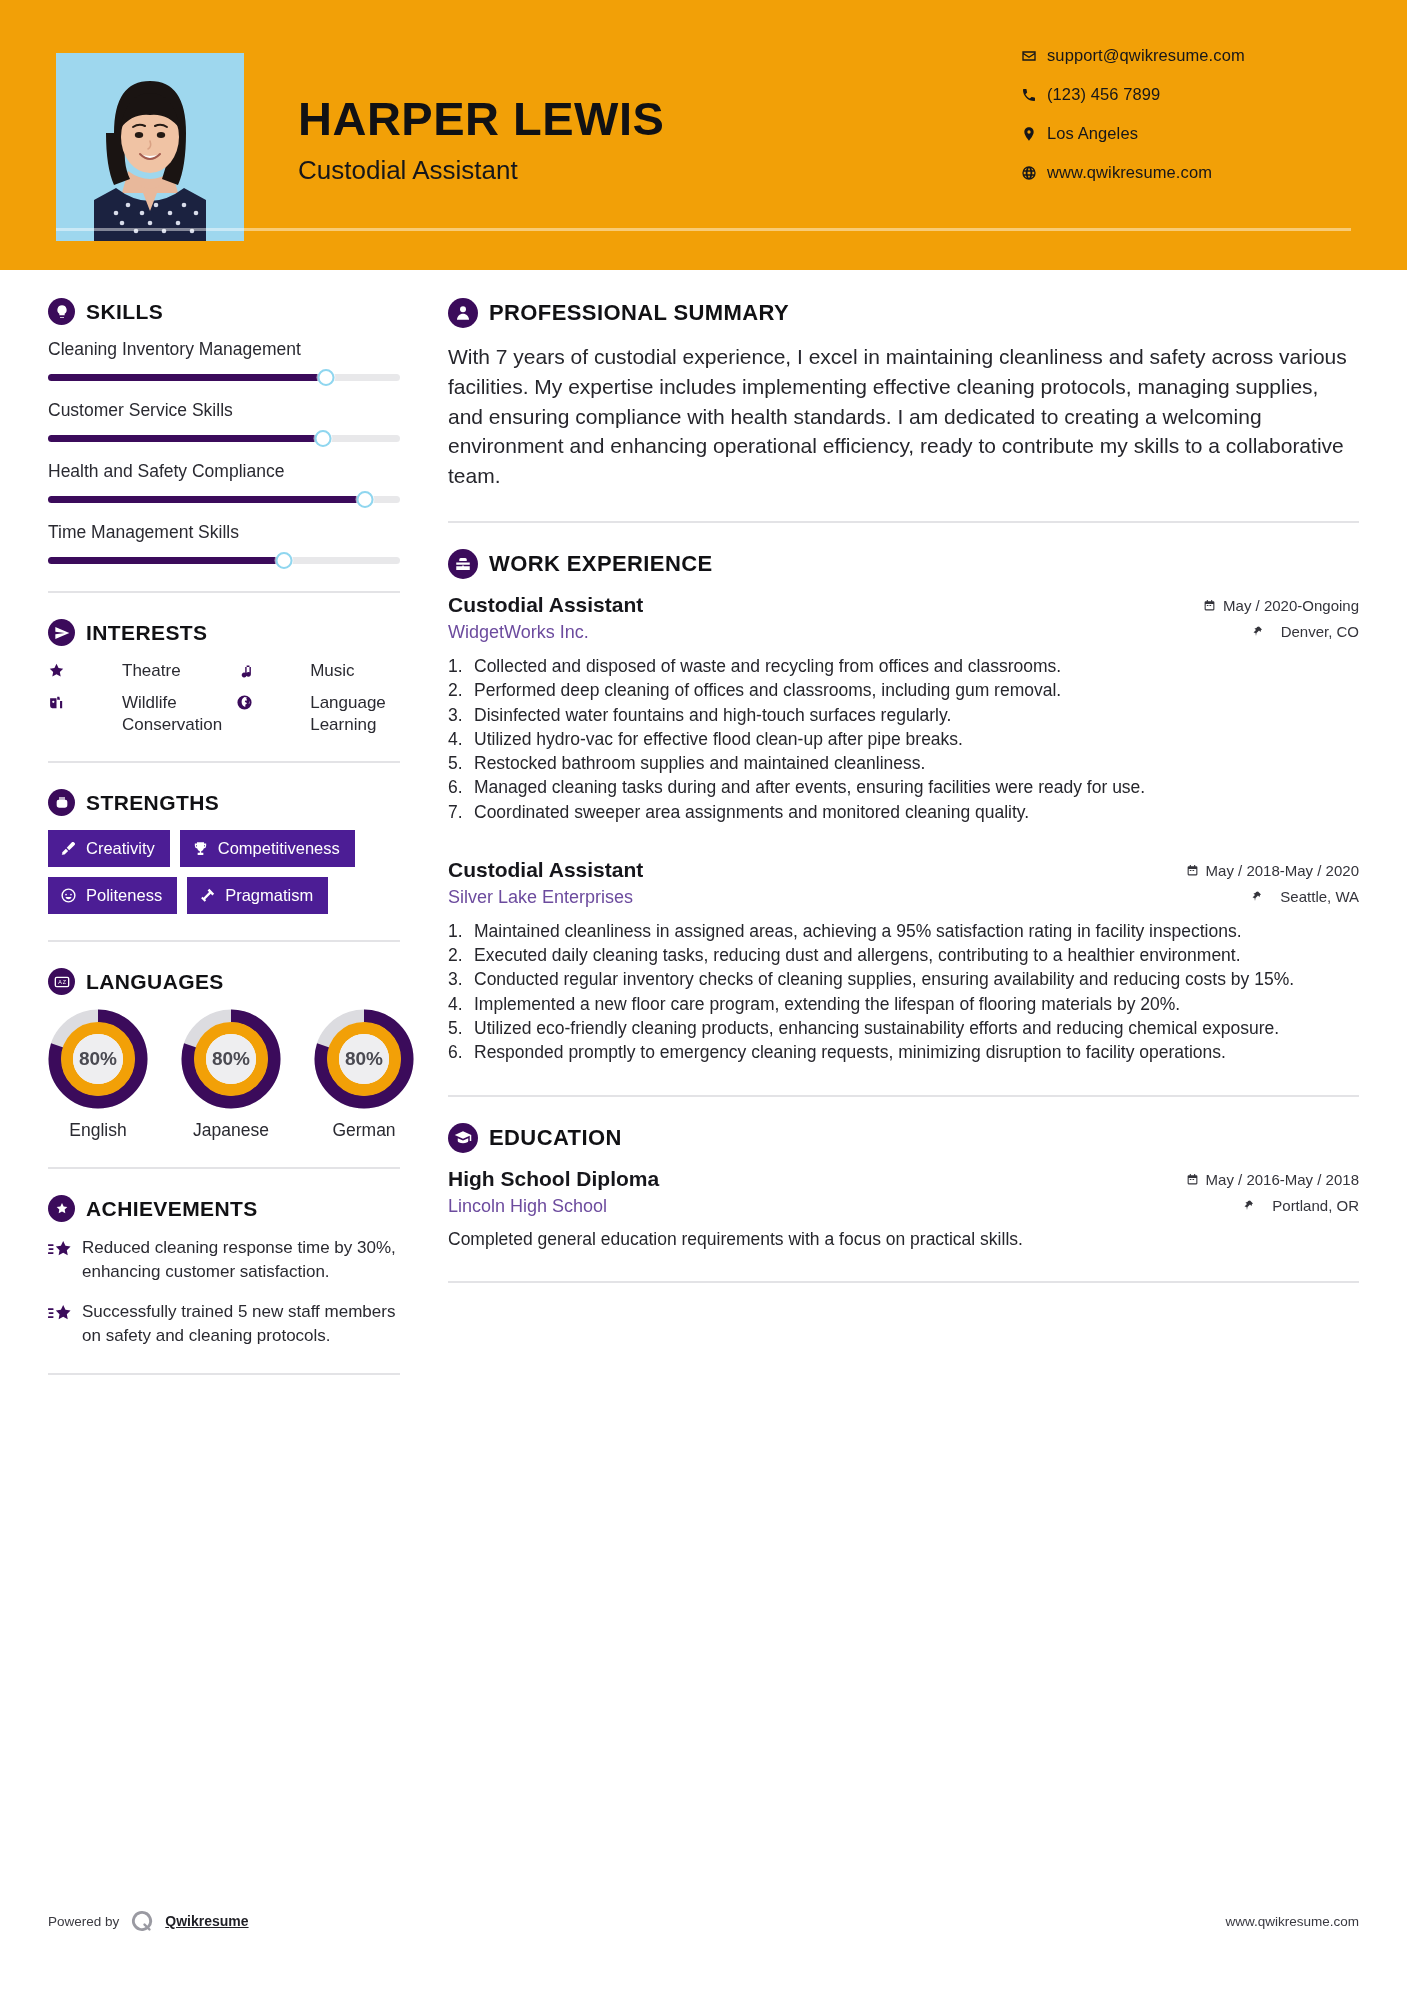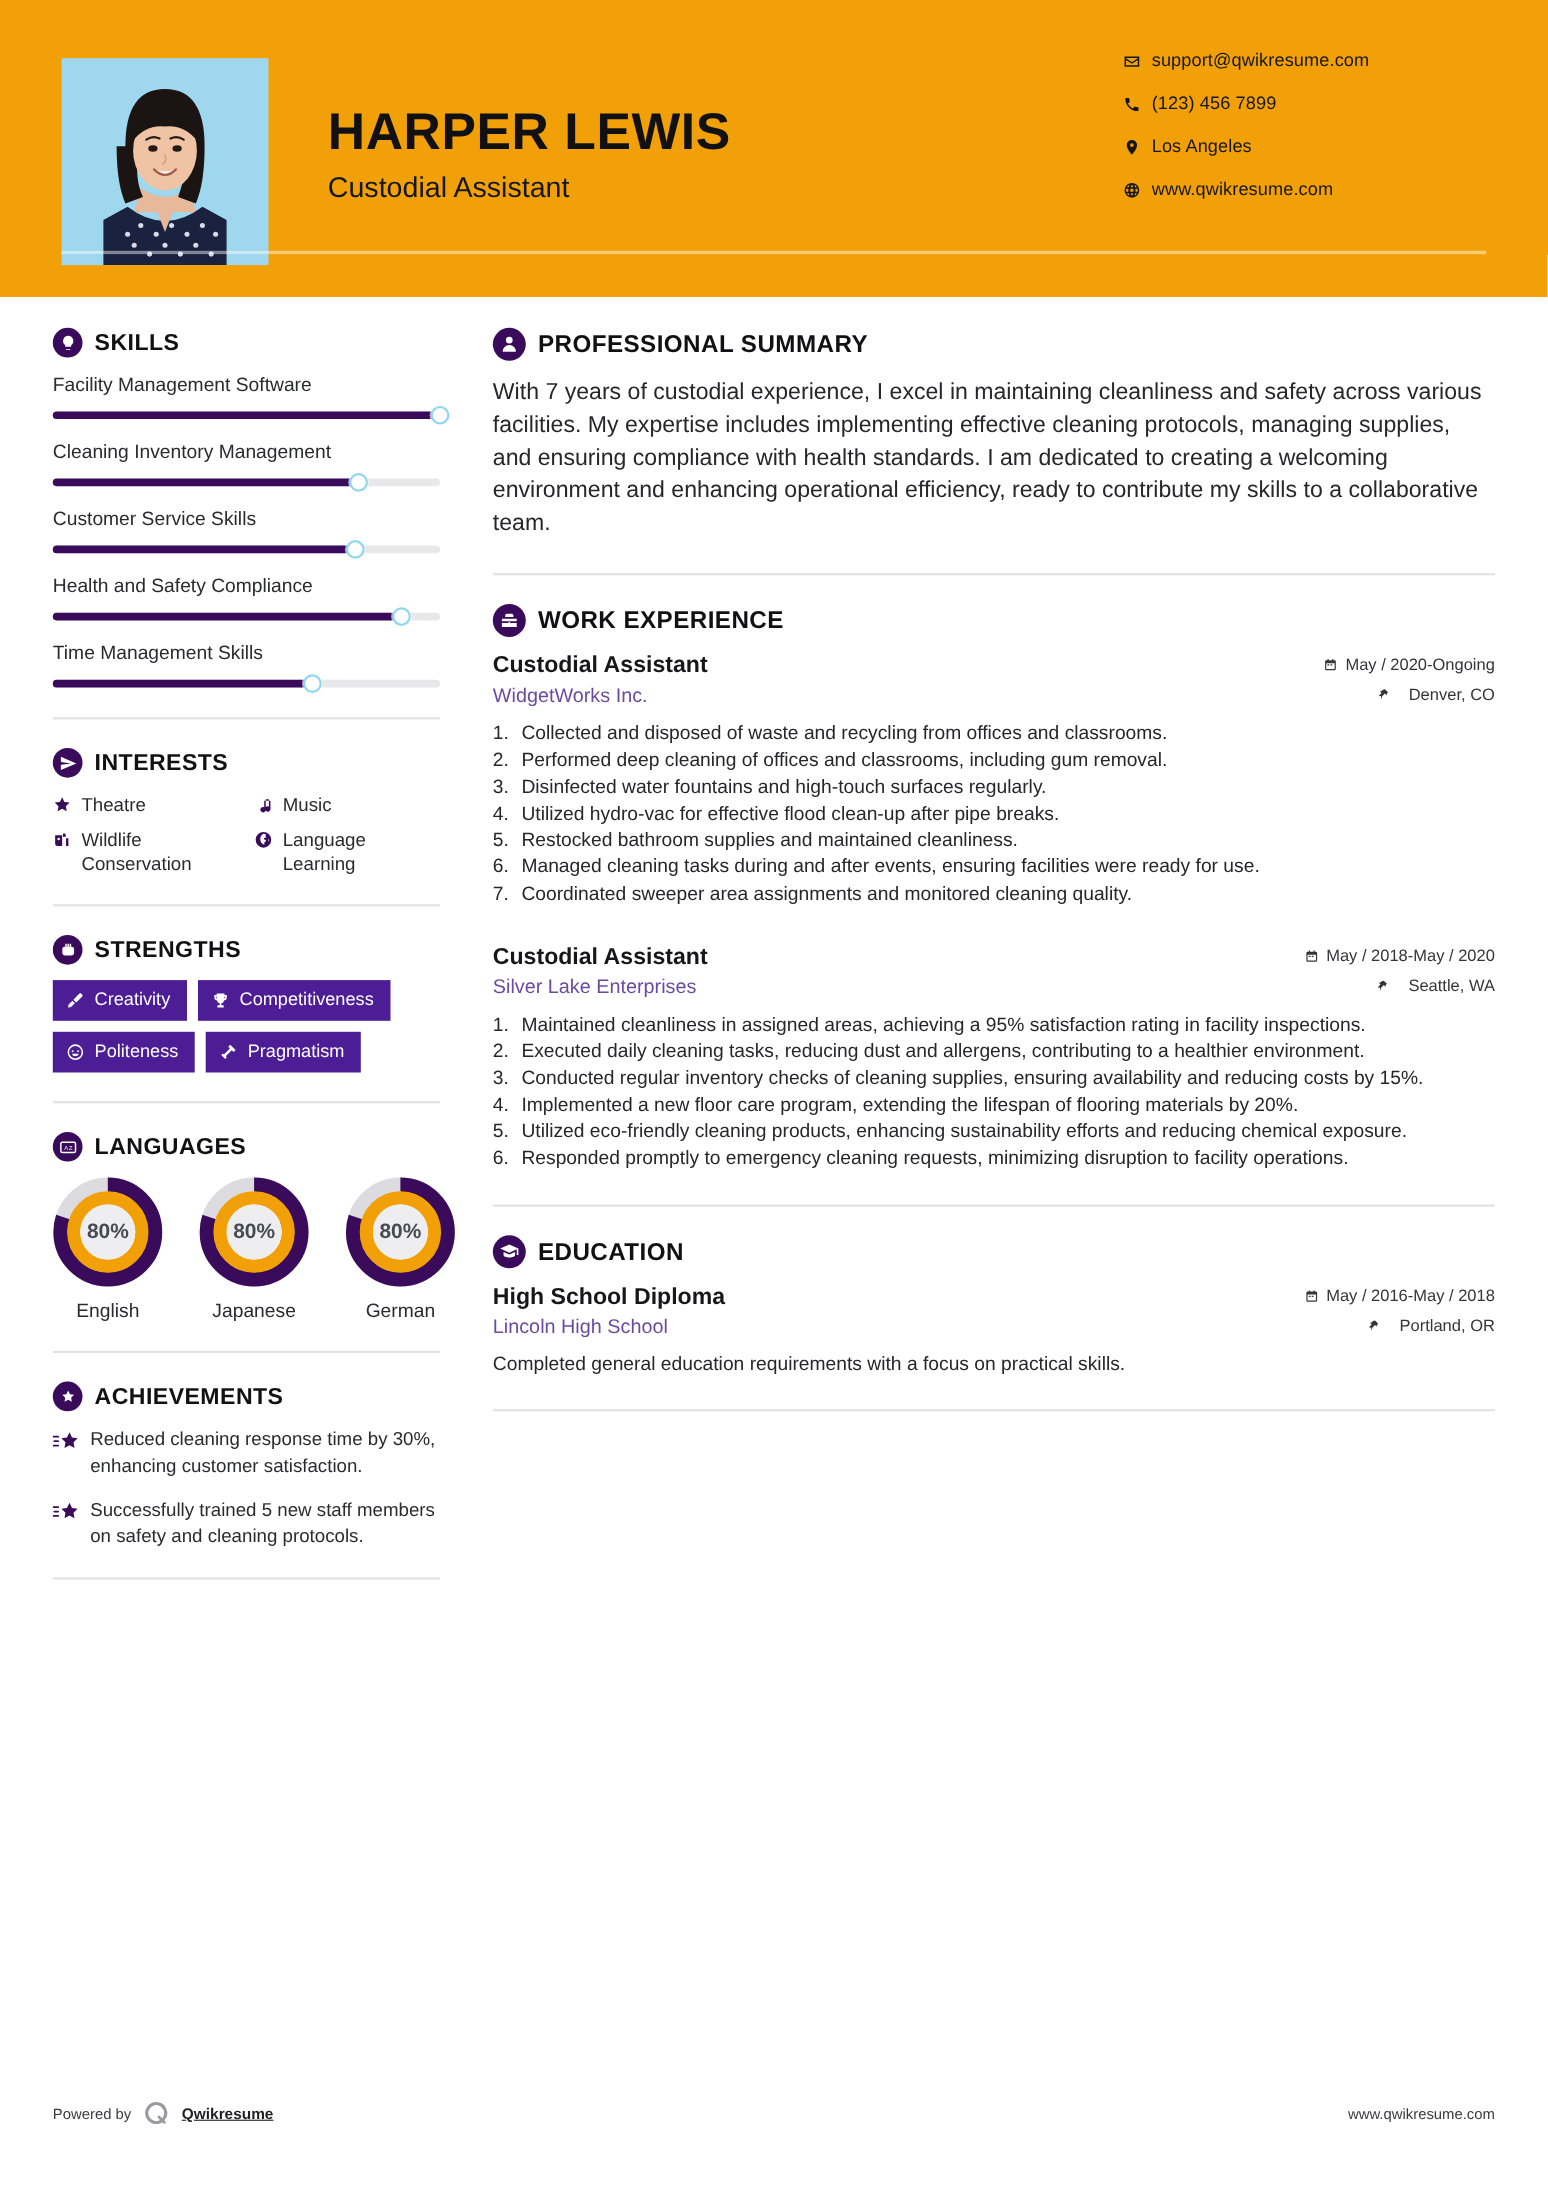--- a/index.html
+++ b/index.html
@@ -86,21 +86,21 @@
     position: absolute; top: -3px; width: 17px; height: 17px; border-radius: 50%;
     background: #ffffff; border: 2.5px solid #8fd6ef; transform: translateX(-50%);
     box-shadow: 0 0 0 1px rgba(255,255,255,.6);
   }
 
   
   .interest-grid { display: grid; grid-template-columns: 1fr 1fr; column-gap: 14px; row-gap: 10px; }
   .interest { display: flex; align-items: flex-start; font-size: 17px; color: #2a2a31; }
   .interest-ic { width: 26px; flex: 0 0 26px; display:flex; justify-content:flex-start; padding-top:2px; }
   .interest-ic svg { width: 17px; height: 17px; fill: #3B0B5B; }
-  .interest-lbl { line-height: 1.28; }
+  .interest-lbl { line-height: 1.28; margin-left: 48px; }
 
   
   .strength-grid { display: flex; flex-wrap: wrap; gap: 10px; }
   .strength {
     background: #4c1d95; color: #ffffff; font-size: 16.5px;
     padding: 9px 15px 9px 12px; display: flex; align-items: center; gap: 9px;
   }
   .strength svg { width: 17px; height: 17px; fill: #ffffff; flex: 0 0 17px; }
 
   
@@ -262,28 +262,20 @@
         <div class="sec-head">
           <span class="sec-ic">
             <svg viewBox="0 0 24 24">
                 <path d="M9 21h6v-1H9v1zm3-19a7 7 0 0 0-4 12.7V17h8v-2.3A7 7 0 0 0 12 2z"></path>
               </svg>
           </span>
           <span class="sec-title">SKILLS</span>
         </div>
         <div id="skills-list">
             <div class="skill">
-              <div class="skill-name">Facility Management Software</div>
-              <div class="bar-wrap">
-                <div class="bar-track"></div>
-                <div class="bar-fill" style="width: 100%;"></div>
-                <div class="bar-knob" style="left: 100%;"></div>
-              </div>
-            </div>
-            <div class="skill">
               <div class="skill-name">Cleaning Inventory Management</div>
               <div class="bar-wrap">
                 <div class="bar-track"></div>
                 <div class="bar-fill" style="width: 79%;"></div>
                 <div class="bar-knob" style="left: 79%;"></div>
               </div>
             </div>
             <div class="skill">
               <div class="skill-name">Customer Service Skills</div>
               <div class="bar-wrap">

